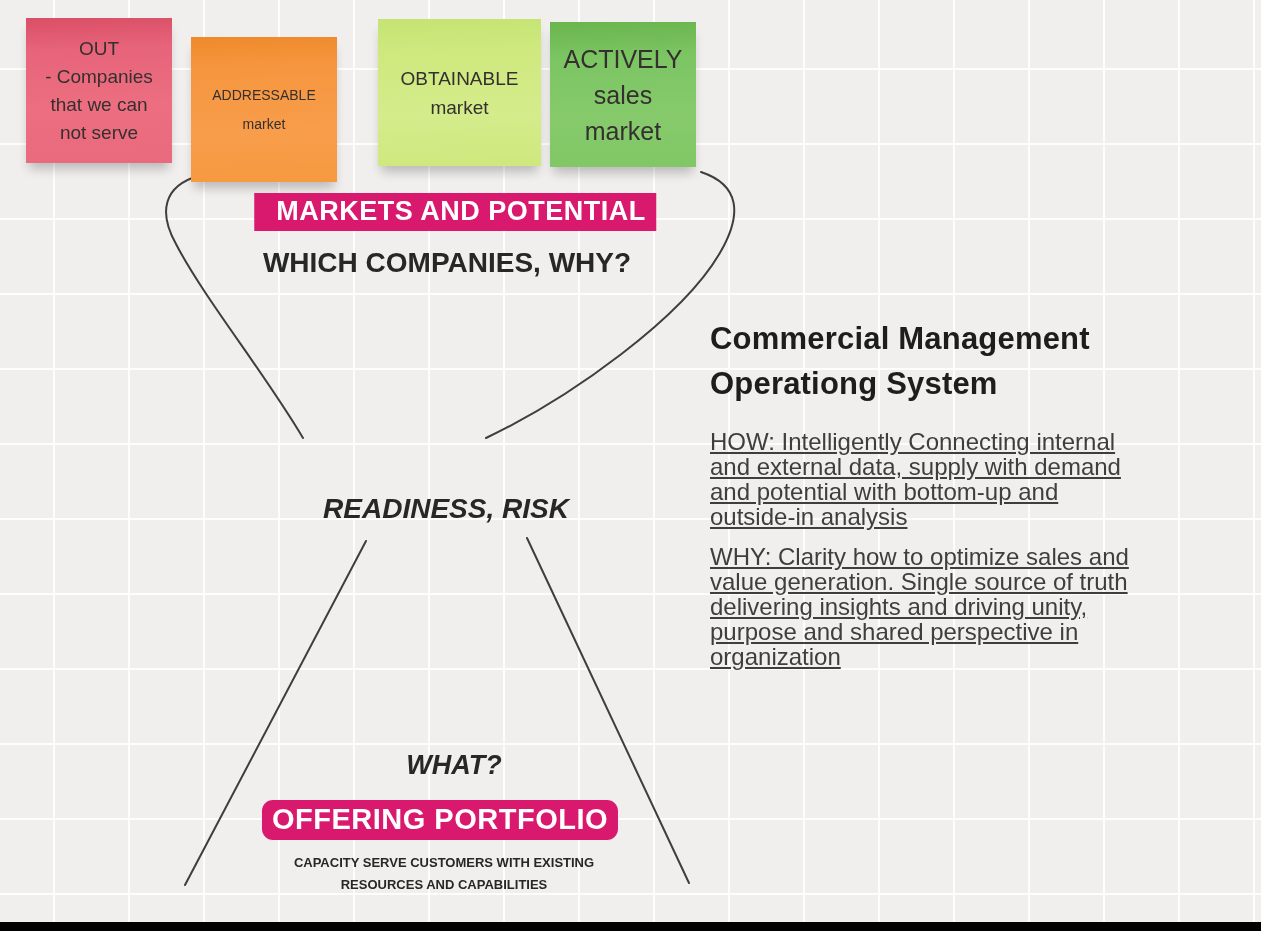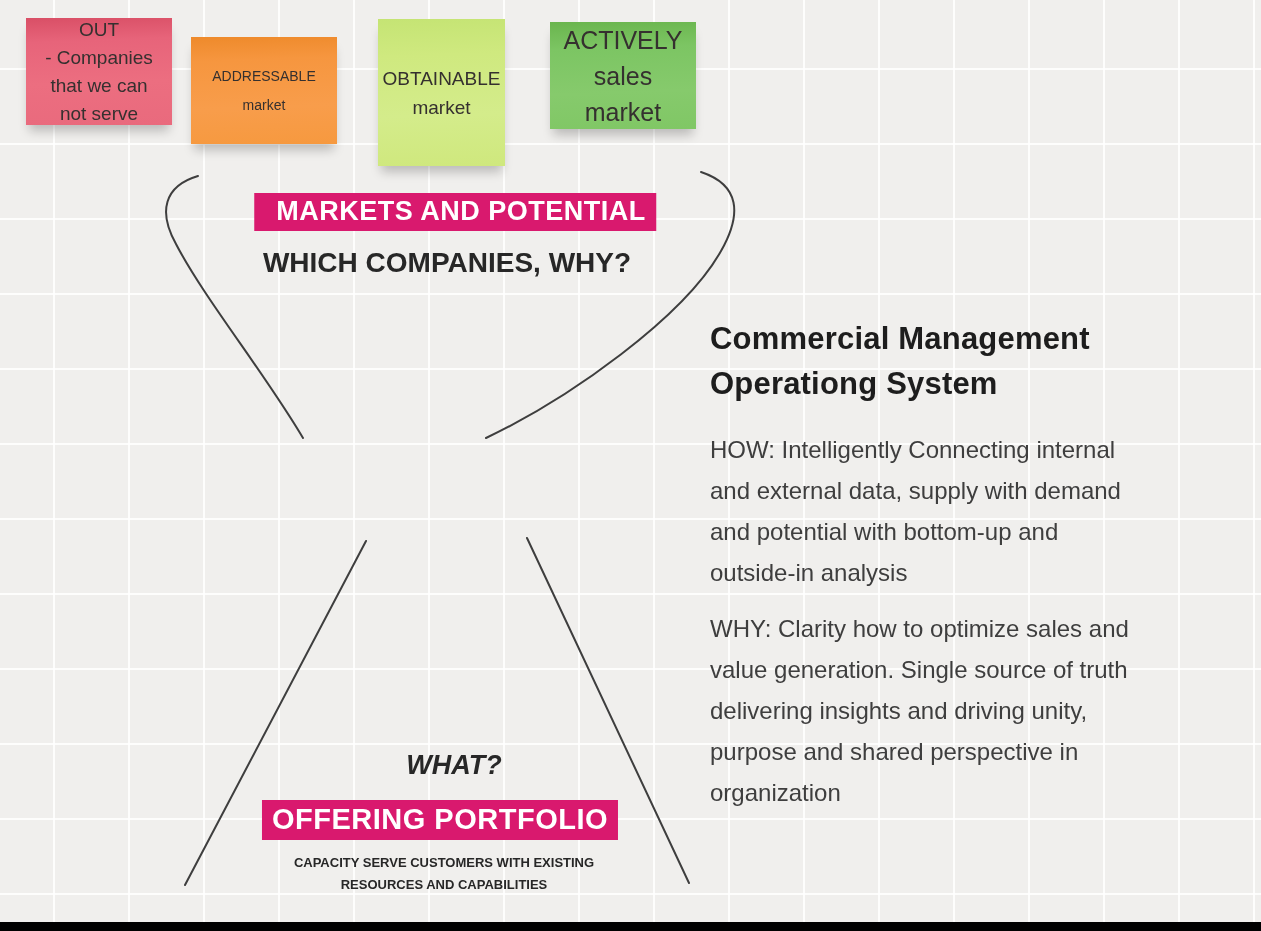--- a/index.html
+++ b/index.html
@@ -11,73 +11,74 @@
   .board{
     position:absolute;inset:0;
     background-color:#f0efed;
     background-image:
       linear-gradient(to right, rgba(255,255,255,.85) 2px, transparent 2px),
       linear-gradient(to bottom, rgba(255,255,255,.85) 2px, transparent 2px);
     background-size:75px 75px;
     background-position:53px 68px;
   }
   .sticky{
-    position:absolute;width:146px;height:107px;
+    position:absolute;width:146px;height:145px;
     display:flex;align-items:center;justify-content:center;
     text-align:center;color:#35302f;
     box-shadow:0 9px 10px -3px rgba(0,0,0,0.22);
     white-space:pre-line;
   }
   .sticky-out{
     left:26px;top:18px;
     background:linear-gradient(178deg,#d94f66 0%,#e7647a 22%,#ec6e80 60%,#e96a7d 100%);
     font-size:19px;line-height:28px;
   }
   .sticky-addressable{
     left:191px;top:18px;
     background:linear-gradient(178deg,#ee8a2b 0%,#f6963f 22%,#f89d4b 65%,#f6993f 100%);
     font-size:14px;line-height:29px;margin-top:19px;
   }
   .sticky-obtainable{
-    left:378px;top:19px;width:127px;height:147px;
+    left:378px;top:19px;width:163px;height:147px;
     background:linear-gradient(178deg,#c5e474 0%,#cfe97f 25%,#d4ec8b 65%,#cfe87d 100%);
     font-size:19px;line-height:29px;
   }
   .sticky-actively{
     left:550px;top:22px;
     background:linear-gradient(178deg,#6ab54e 0%,#7cc563 25%,#86ca6c 65%,#80c765 100%);
     font-size:25px;line-height:36px;
   }
   svg.funnel{position:absolute;left:0;top:0;pointer-events:none;}
   .hl-label{
     position:absolute;transform:translateX(-50%);
     color:#ffffff;font-weight:800;letter-spacing:.5px;
     padding:3px 10px 4px 10px;white-space:nowrap;
   }
   .markets-label{left:455px;top:193px;font-size:27px;}
-  .offering-label{left:440px;top:800px;font-size:29px;}
+  .offering-label{left:440px;top:800px;font-size:29px;border-radius:11px;}
   .txt-label{
     position:absolute;transform:translateX(-50%);
     color:#272727;font-weight:800;white-space:pre-line;text-align:center;
   }
   .which-companies{left:447px;top:247px;font-size:28px;}
   .when-and-how{left:444px;top:451px;font-size:28px;}
   .readiness-risk{left:446px;top:493px;font-size:28px;font-style:italic;}
   .what-label{left:430px;top:750px;font-size:27px;font-style:italic;margin-left:24px;}
   .capacity-note{left:444px;top:852px;font-size:13px;line-height:22px;font-weight:700;}
   .panel{
     position:absolute;left:710px;top:316px;width:510px;
   }
   .panel-title{
     font-size:31px;font-weight:700;line-height:45px;color:#1d1d1d;
     white-space:pre-line;margin:0 0 23px 0;letter-spacing:.2px;
   }
   .panel p{
-    font-size:24px;line-height:41px;color:#3e3e3e;margin:0 0 15px 0;
+    font-size:24px;line-height:25px;color:#3e3e3e;margin:0 0 15px 0;
     white-space:pre-line;
+    text-decoration:underline;
   }
   .bottom-bar{
     position:absolute;left:0;bottom:0;width:1261px;height:9px;background:#000000;
   }
 </style>
 </head>
 <body>
 
 <div class="board">
 
@@ -101,20 +102,21 @@
 
   <div class="sticky sticky-actively">ACTIVELY
 sales
 market</div>
 
   <div class="hl-label markets-label" style="background:#d9196e;padding-left:22px;">MARKETS AND POTENTIAL</div>
 
   <div class="txt-label which-companies">WHICH COMPANIES, WHY?</div>
 
 
+  <div class="txt-label readiness-risk">READINESS, RISK</div>
 
   <div class="txt-label what-label">WHAT?</div>
 
   <div class="hl-label offering-label" style="background:#d9196e;">OFFERING PORTFOLIO</div>
 
   <div class="txt-label capacity-note">CAPACITY SERVE CUSTOMERS WITH EXISTING
 RESOURCES AND CAPABILITIES</div>
 
   <div class="panel">
     <h1 class="panel-title">Commercial Management

